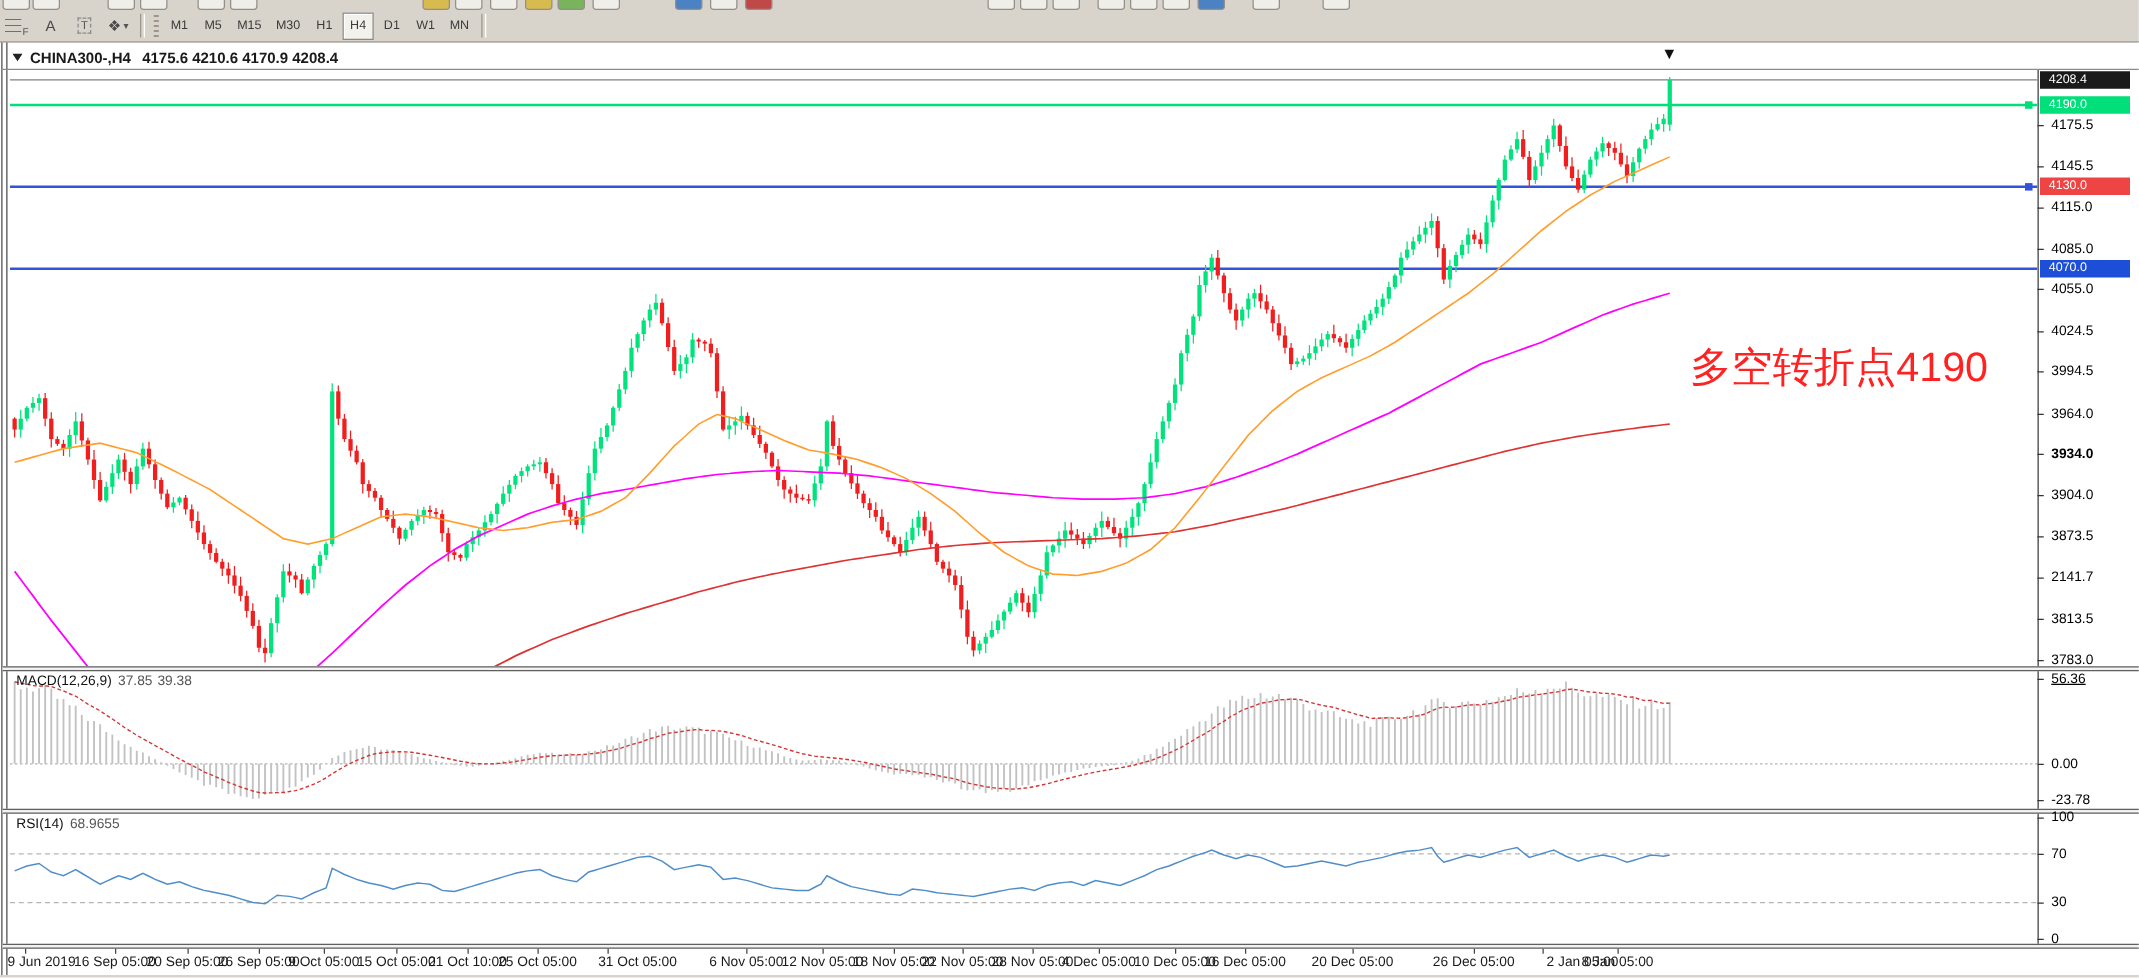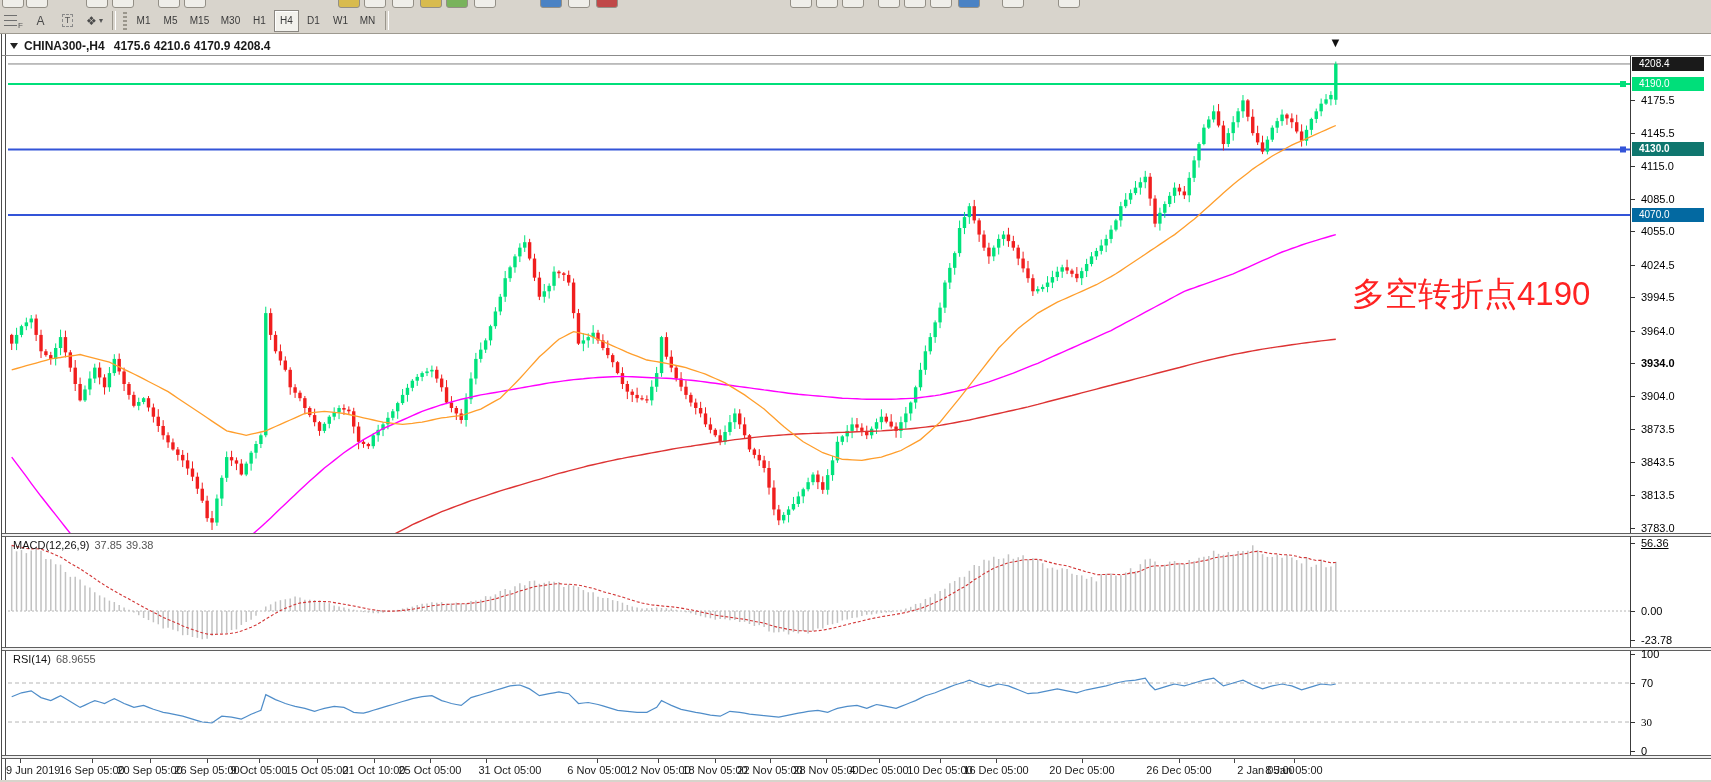--- a/index.html
+++ b/index.html
@@ -976,41 +976,41 @@
     <div class="axlabel" style="top: 257.282px;">3994.5</div>
     <div class="axtick" style="top: 263.282px;"></div>
     <div class="axlabel" style="top: 290.55px;">3964.0</div>
     <div class="axtick" style="top: 296.55px;"></div>
     <div class="axlabel" style="top: 323.274px; font-weight: bold;">3934.0</div>
     <div class="axtick" style="top: 329.274px;"></div>
     <div class="axlabel" style="top: 355.997px;">3904.0</div>
     <div class="axtick" style="top: 361.997px;"></div>
     <div class="axlabel" style="top: 389.266px;">3873.5</div>
     <div class="axtick" style="top: 395.266px;"></div>
-    <div class="axlabel" style="top: 421.99px;">3843.5</div>
+    <div class="axlabel" style="top: 421.99px;">2141.7</div>
     <div class="axtick" style="top: 427.99px;"></div>
     <div class="axlabel" style="top: 454.713px;">3813.5</div>
     <div class="axtick" style="top: 460.713px;"></div>
     <div class="axlabel" style="top: 487.982px;">3783.0</div>
     <div class="axtick" style="top: 493.982px;"></div>
     <div class="tag" style="top: 22.9627px; background: rgb(26, 26, 26);">4208.4</div>
     <div class="tag" style="top: 43.0332px; background: rgb(0, 223, 122);">4190.0</div>
-    <div class="tag" style="top: 108.48px; background: #0f766e; font-weight: bold;">4130.0</div>
-    <div class="tag" style="top: 173.927px; background: #0369a1;">4070.0</div>
+    <div class="tag" style="top: 108.48px; background: #ef4444;">4130.0</div>
+    <div class="tag" style="top: 173.927px; background: #1d4ed8;">4070.0</div>
     <div class="axlabel" style="top: 502.965px; text-decoration: underline;">56.36</div>
     <div class="axtick" style="top: 508.965px;"></div>
     <div class="axlabel" style="top: 571.018px;">0.00</div>
     <div class="axtick" style="top: 577.018px;"></div>
     <div class="axlabel" style="top: 599.731px;">-23.78</div>
     <div class="axtick" style="top: 605.731px;"></div>
     <div class="axlabel" style="top: 613.732px;">100</div>
     <div class="axtick" style="top: 619.732px;"></div>
     <div class="axlabel" style="top: 643px;">70</div>
     <div class="axtick" style="top: 649px;"></div>
-    <div class="axlabel" style="top: 682.024px; font-family: Liberation Serif, serif;">30</div>
+    <div class="axlabel" style="top: 682.024px;">30</div>
     <div class="axtick" style="top: 688.024px;"></div>
     <div class="axlabel" style="top: 711.293px;">0</div>
     <div class="axtick" style="top: 717.293px;"></div>
   </div>
 <div id="time-axis" class="abs" style="left:2px;top:759px;width:1709px;height:21px;">
     <div class="timelabel" style="left: 4px; transform: none;">9 Jun 2019</div>
     <div class="timetick" style="left: 18px;"></div>
     <div class="timelabel" style="left: 90px;">16 Sep 05:00</div>
     <div class="timetick" style="left: 90px;"></div>
     <div class="timelabel" style="left: 148px;">20 Sep 05:00</div>

